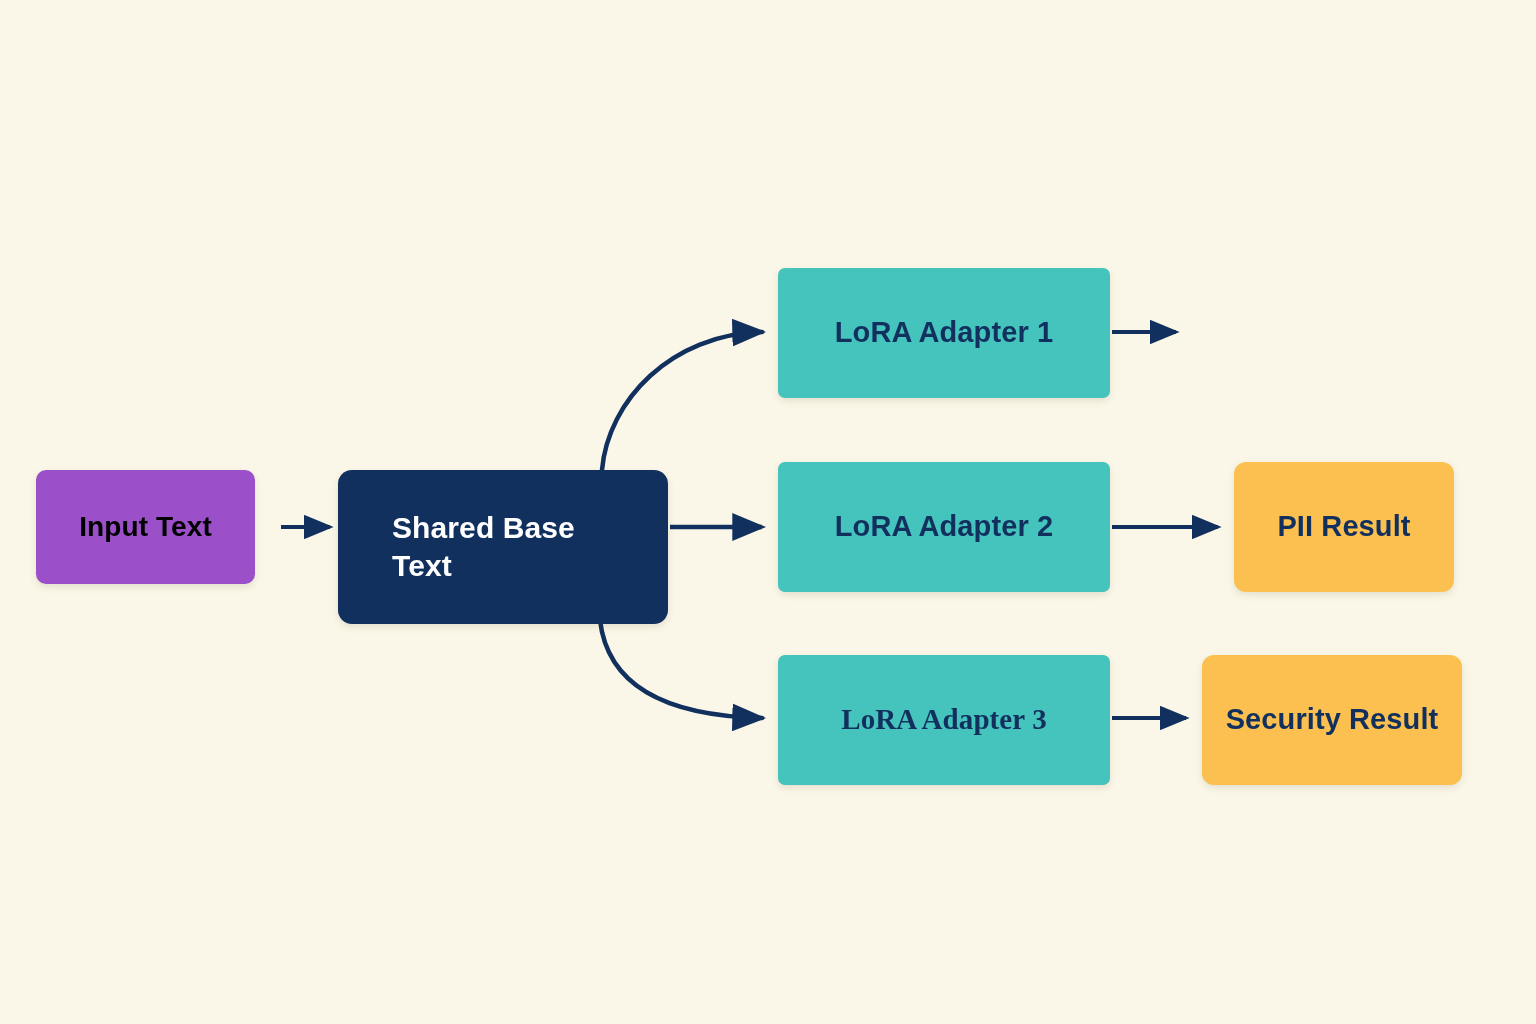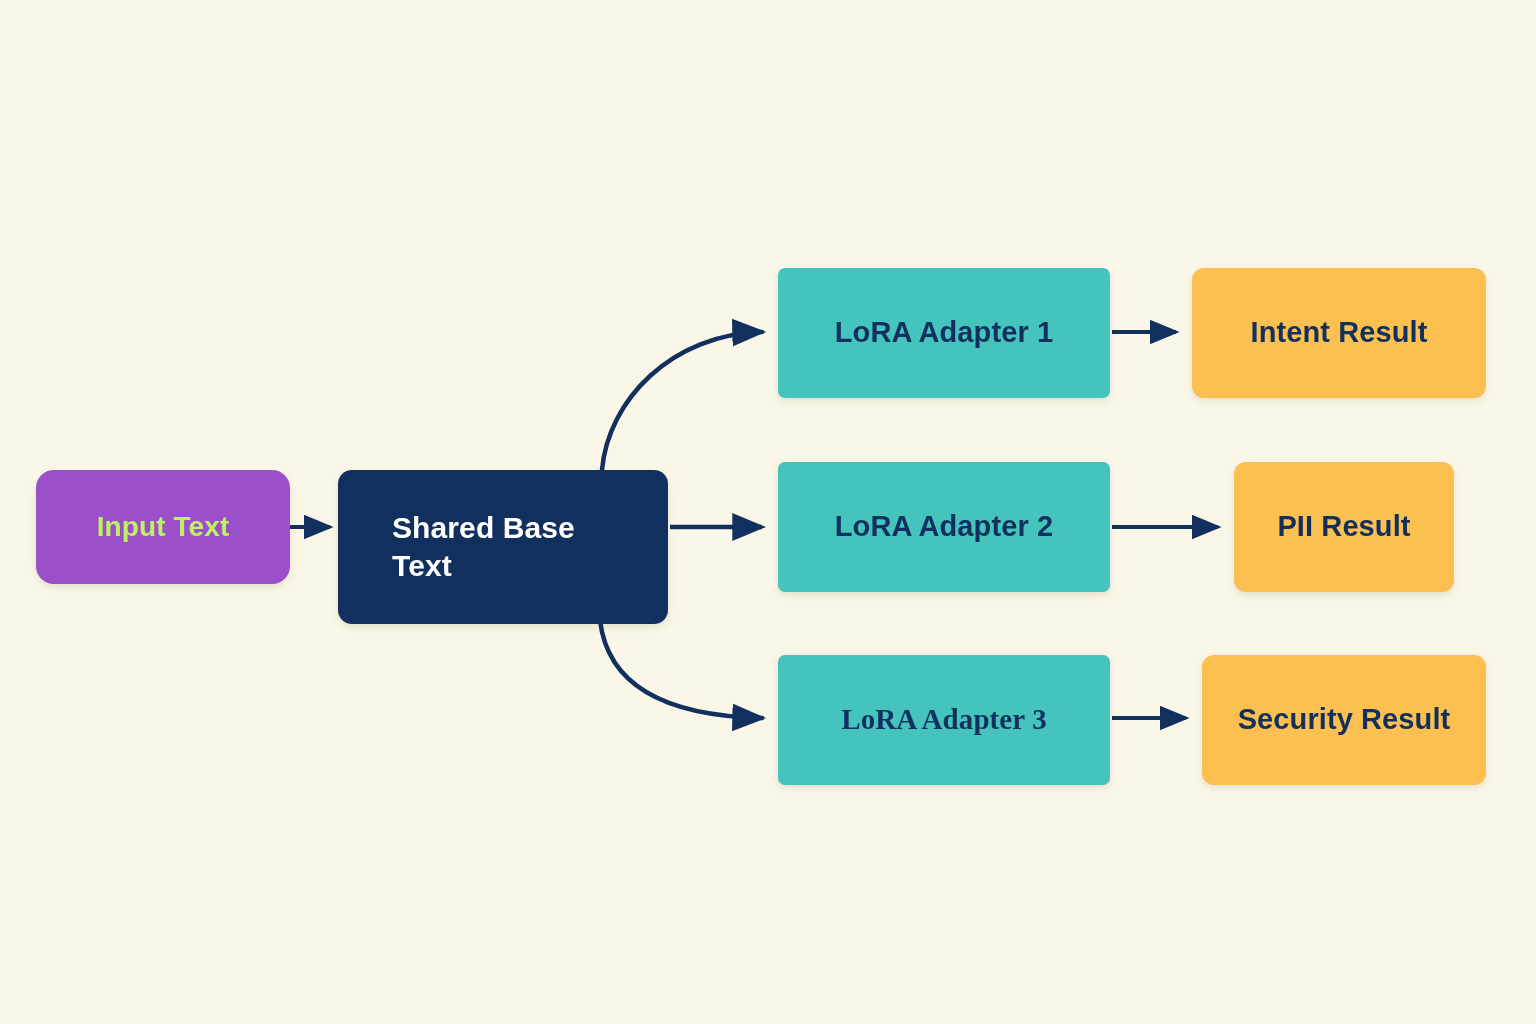--- a/index.html
+++ b/index.html
@@ -36,25 +36,25 @@
   .node .node-label {
     display: block;
     width: 100%;
     line-height: 1.28;
   }
 
   
   .node-input {
     left: 36px;
     top: 470px;
-    width: 254px;
+    width: 219px;
     height: 114px;
     background: #9b4fc8;
-    color: #bef264;
-    border-radius: 18px;
+    color: #000000;
+    border-radius: 10px;
     justify-content: center;
   }
   .node-input .node-label {
     text-align: center;
     font-size: 28px;
     font-weight: 600;
   }
 
   
   .node-base {
@@ -101,21 +101,21 @@
     justify-content: center;
     height: 130px;
   }
   .node-result .node-label {
     text-align: center;
     font-size: 29px;
     font-weight: 600;
   }
   .result-1 { left: 1192px; top: 268px; width: 294px; }
   .result-2 { left: 1234px; top: 462px; width: 220px; }
-  .result-3 { left: 1202px; top: 655px; width: 284px; }
+  .result-3 { left: 1202px; top: 655px; width: 260px; }
 </style>
 </head>
 <body>
 
 <div id="canvas">
 
   <svg id="edges" viewBox="0 0 1536 1024" width="1536" height="1024" xmlns="http://www.w3.org/2000/svg">
     <defs>
       <marker id="arrowhead" markerWidth="7.5" markerHeight="6.2" refX="6.6" refY="3.1" orient="auto" markerUnits="strokeWidth">
         <path d="M0,0 L7.5,3.1 L0,6.2 Z" fill="#12305e"></path>
@@ -151,23 +151,20 @@
   <div class="node node-adapter adapter-1">
     <span class="node-label">LoRA Adapter 1</span>
   </div>
   <div class="node node-adapter adapter-2">
     <span class="node-label">LoRA Adapter 2</span>
   </div>
   <div class="node node-adapter adapter-3">
     <span class="node-label">LoRA Adapter 3</span>
   </div>
 
-  <div class="node node-result result-1">
-    <span class="node-label">Intent Result</span>
-  </div>
   <div class="node node-result result-2">
     <span class="node-label">PII Result</span>
   </div>
   <div class="node node-result result-3">
     <span class="node-label">Security Result</span>
   </div>
 
 </div>
 
 </body></html>

